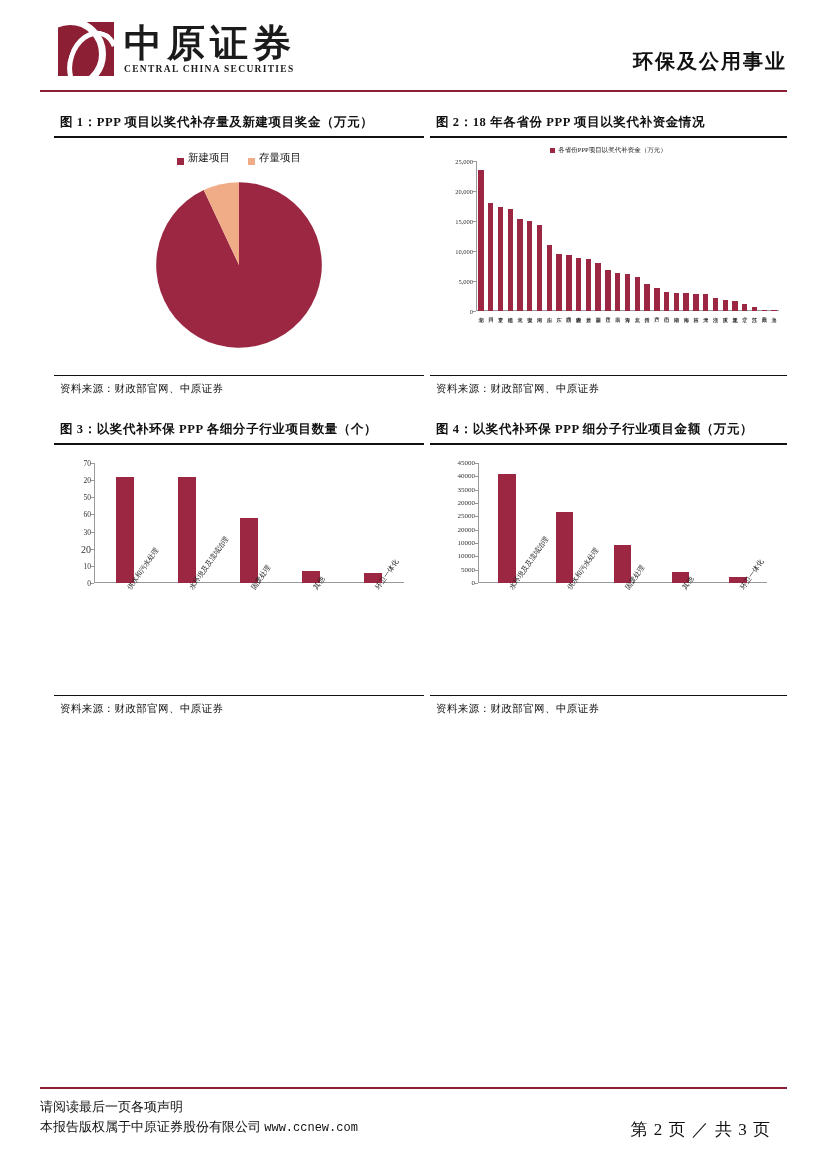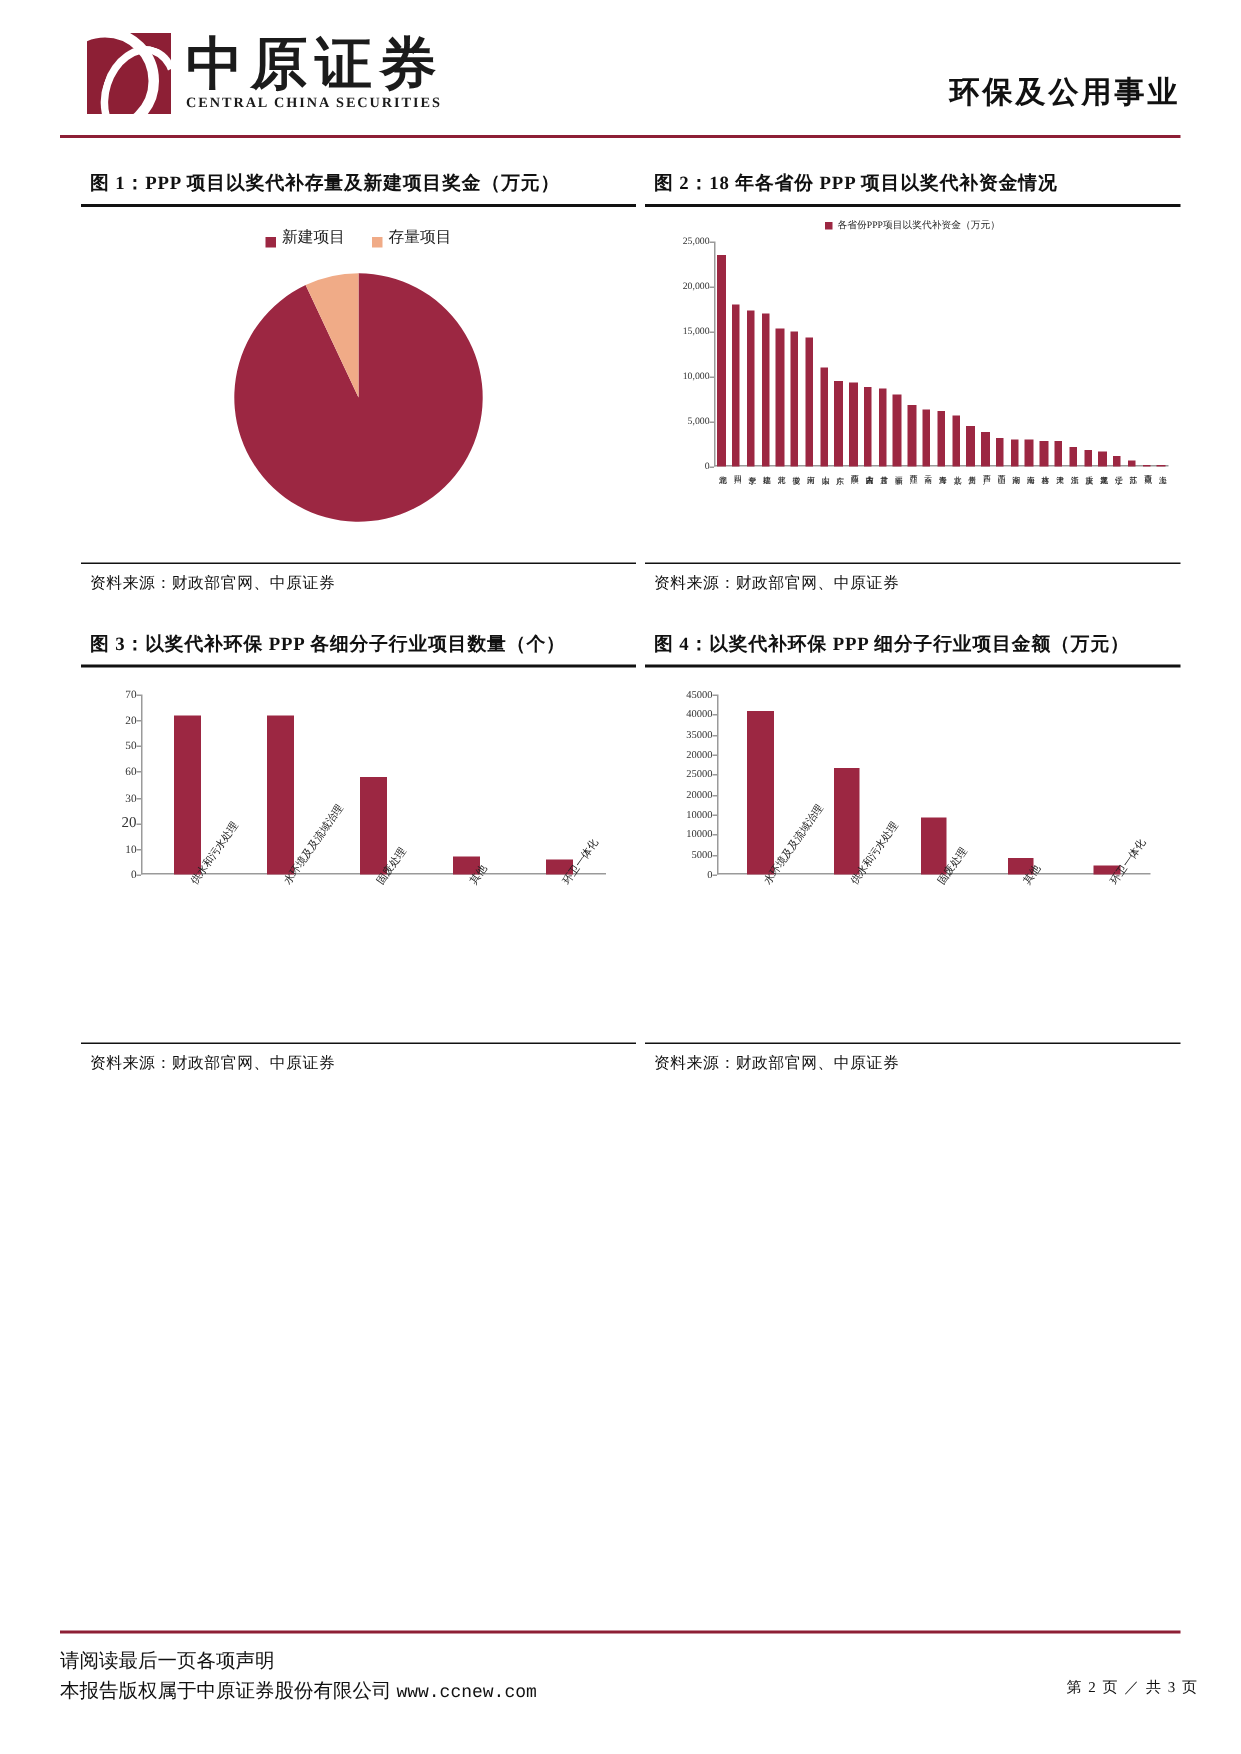--- a/index.html
+++ b/index.html
@@ -62,21 +62,21 @@
       writing-mode:horizontal-tb;}
   .xlab-vert{position:absolute;top:2px;font-size:5.2px;color:#222;
       writing-mode:vertical-rl;letter-spacing:0px;line-height:1;}
   .mini-legend{display:flex;justify-content:center;align-items:center;gap:3px;
       font-size:6.5px;color:#222;padding-top:8px;}
 
   
   .footer-rule{position:absolute;left:40px;top:1087px;width:747px;height:2px;background:#8d1f35;}
   .footer-left{position:absolute;left:40px;top:1097px;font-size:13px;line-height:1.55;color:#111;}
   .footer-left .url{font-family:"Liberation Mono",monospace;font-size:12px;}
-  .footer-right{position:absolute;right:28px;top:1118px;font-size:10px;color:#111;letter-spacing:1px;}
+  .footer-right{position:absolute;right:56px;top:1118px;font-size:17px;color:#111;letter-spacing:1px;}
 </style>
 </head>
 <body>
 
 <div class="page">
 
   <div class="header">
     <div class="logo-wrap">
       <div class="logo-mark">
         <span class="swoosh1"></span>

